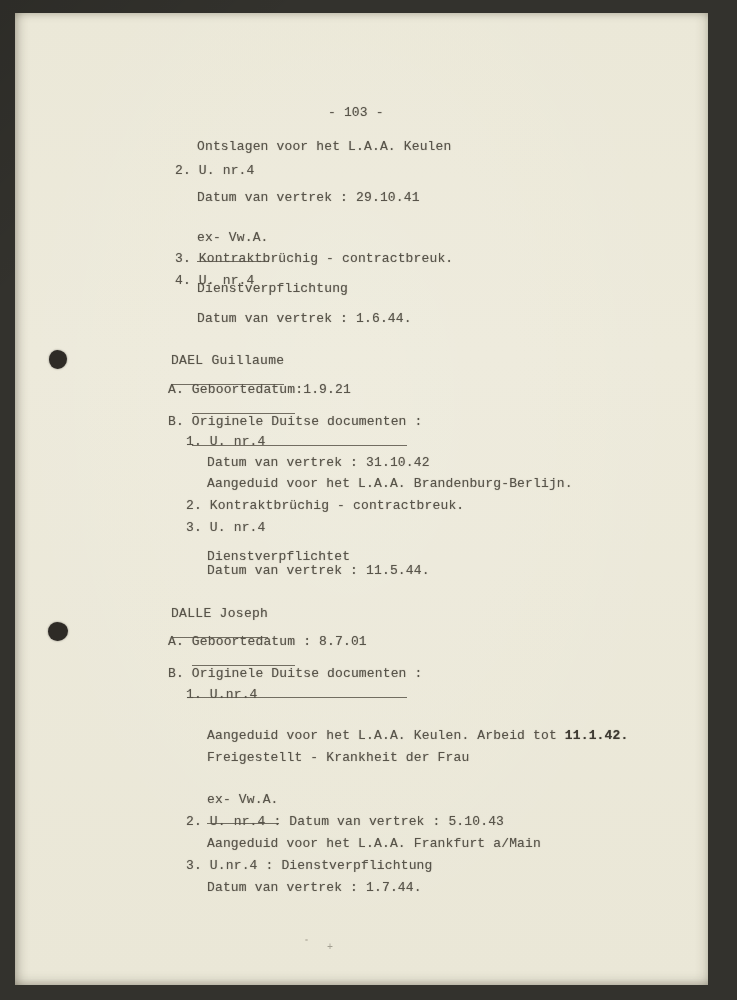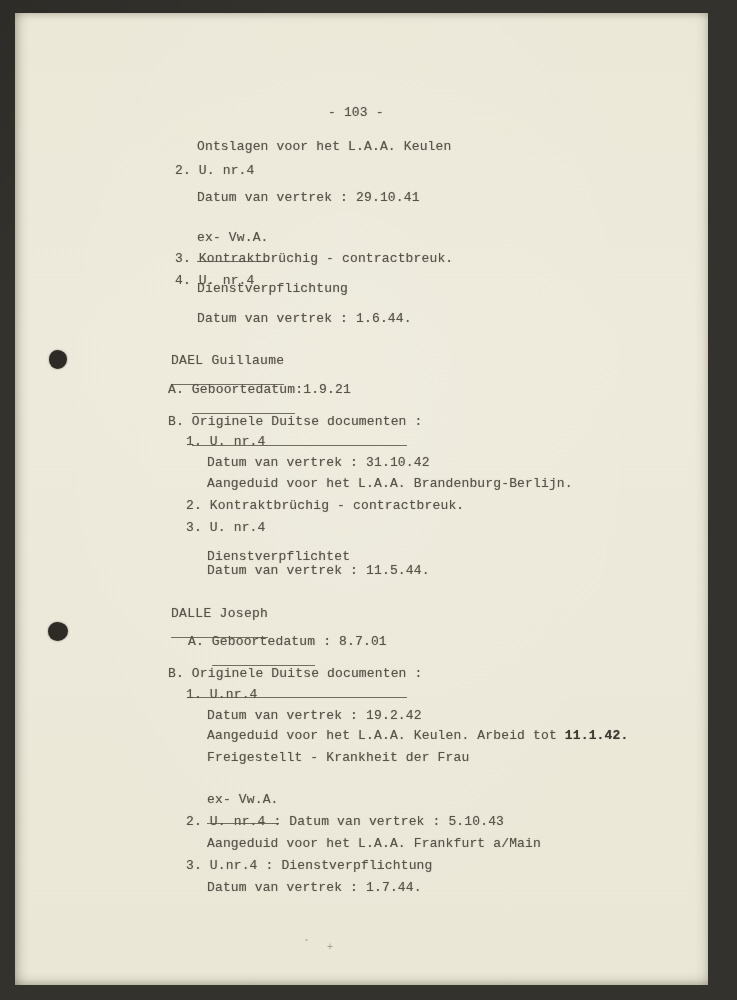--- a/index.html
+++ b/index.html
@@ -73,24 +73,23 @@
       <div class="line" style="left: 168px; top: 381px;"><span>A. </span><span class="u">Geboortedatum</span><span>:1.9.21</span></div>
       <div class="line" style="left: 168px; top: 413px;"><span>B. </span><span class="u">Originele Duitse documenten</span><span> :</span></div>
       <div class="line" style="left: 186px; top: 433px;"><span>1. U. nr.4</span></div>
       <div class="line" style="left: 207px; top: 454px;"><span>Datum van vertrek : 31.10.42</span></div>
       <div class="line" style="left: 207px; top: 475px;"><span>Aangeduid voor het L.A.A. Brandenburg-Berlijn.</span></div>
       <div class="line" style="left: 186px; top: 497px;"><span>2. Kontraktbrüchig - contractbreuk.</span></div>
       <div class="line" style="left: 186px; top: 519px;"><span>3. U. nr.4</span></div>
       <div class="line" style="left: 207px; top: 540px; margin-top: 8px;"><span>Dienstverpflichtet</span></div>
       <div class="line" style="left: 207px; top: 562px;"><span>Datum van vertrek : 11.5.44.</span></div>
       <div class="line heading" style="left: 171px; top: 605px;"><span class="u">DALLE Joseph</span></div>
-      <div class="line" style="left: 168px; top: 633px; margin-left: 20px;"><span>A. </span><span class="u">Geboortedatum</span><span> : 8.7.01</span></div>
+      <div class="line" style="left: 168px; top: 633px;"><span>A. </span><span class="u">Geboortedatum</span><span> : 8.7.01</span></div>
       <div class="line" style="left: 168px; top: 665px;"><span>B. </span><span class="u">Originele Duitse documenten</span><span> :</span></div>
       <div class="line" style="left: 186px; top: 686px;"><span>1. U.nr.4</span></div>
-      <div class="line" style="left: 207px; top: 707px;"><span>Datum van vertrek : 19.2.42</span></div>
       <div class="line" style="left: 207px; top: 727px;"><span>Aangeduid voor het L.A.A. Keulen. Arbeid tot </span><span class="b">11.1.42.</span></div>
       <div class="line" style="left: 207px; top: 749px;"><span>Freigestellt - Krankheit der Frau</span></div>
       <div class="line" style="left: 207px; top: 791px;"><span class="u">ex- Vw.A.</span></div>
       <div class="line" style="left: 186px; top: 813px;"><span>2. U. nr.4 : Datum van vertrek : 5.10.43</span></div>
       <div class="line" style="left: 207px; top: 835px;"><span>Aangeduid voor het L.A.A. Frankfurt a/Main</span></div>
       <div class="line" style="left: 186px; top: 857px;"><span>3. U.nr.4 : Dienstverpflichtung</span></div>
       <div class="line" style="left: 207px; top: 879px;"><span>Datum van vertrek : 1.7.44.</span></div>
     </div>
   <div class="regmark" id="regmark" style="left: 327px; top: 943px;">+</div>
   <div class="speck" id="speck" style="left: 305px; top: 939px;"></div>

